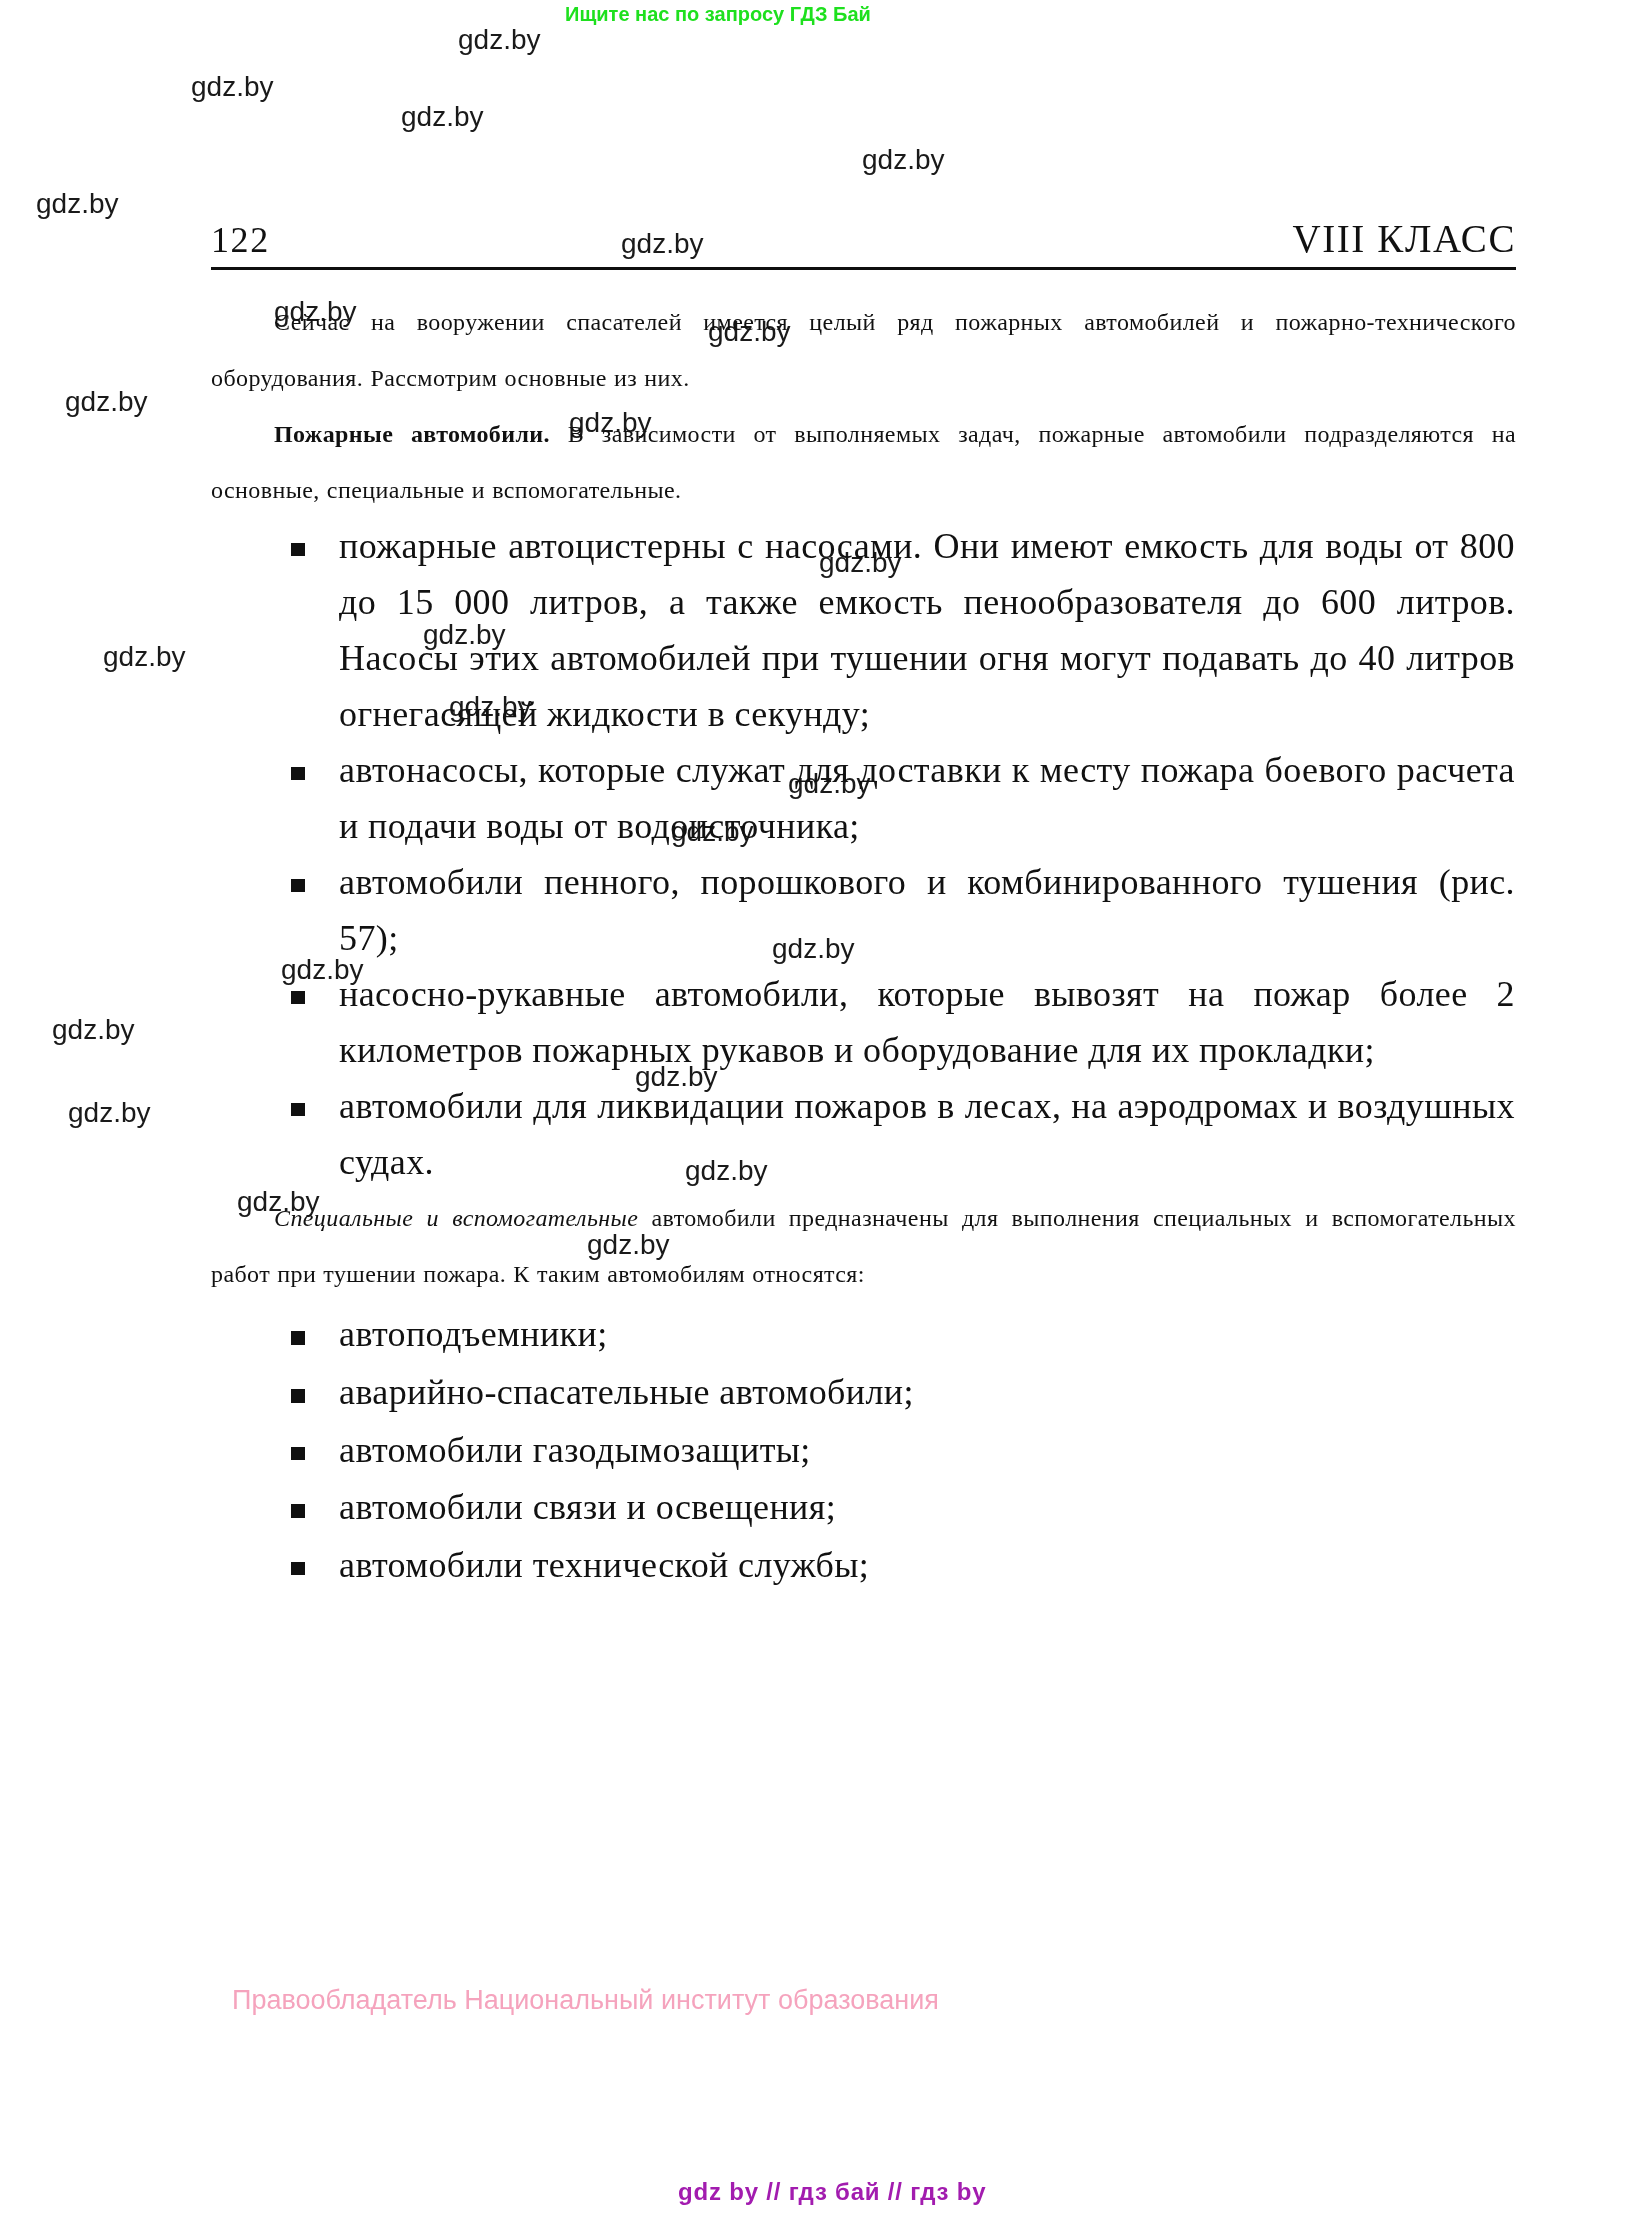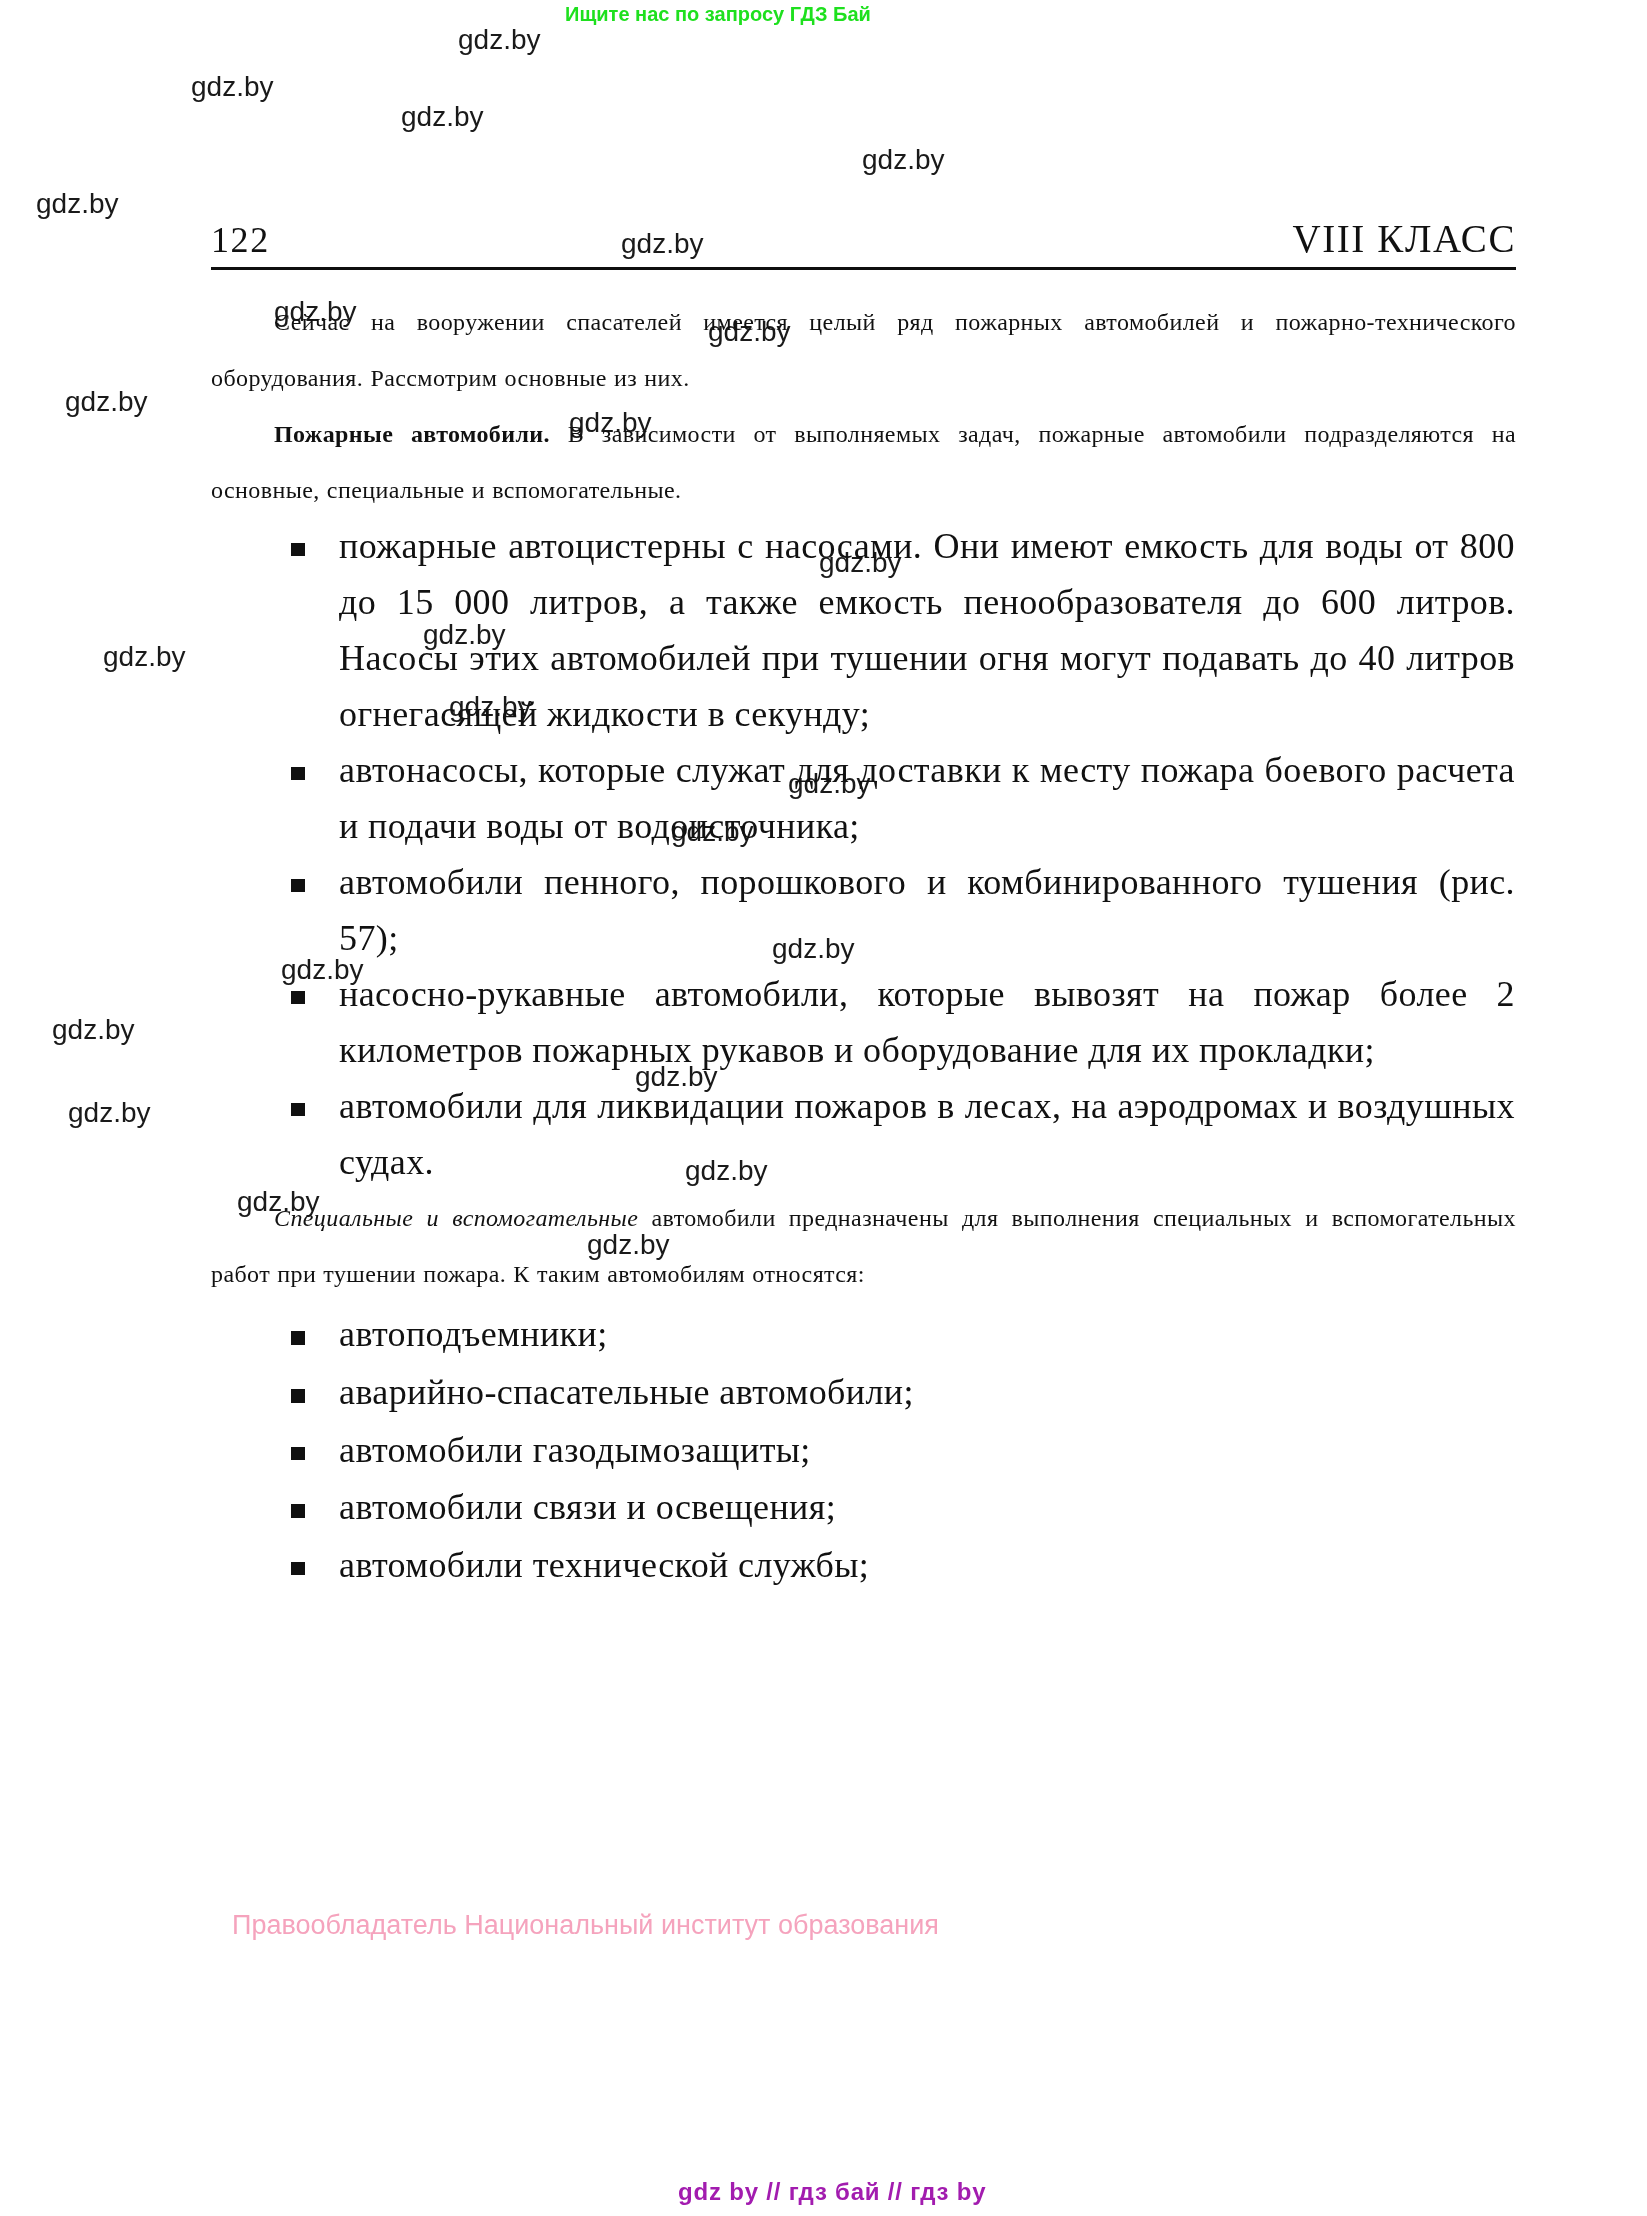--- a/index.html
+++ b/index.html
@@ -157,21 +157,21 @@
   <div class="wm" style="left:671px; top:816px;">gdz.by</div>
   <div class="wm" style="left:772px; top:933px;">gdz.by</div>
   <div class="wm" style="left:281px; top:954px;">gdz.by</div>
   <div class="wm" style="left:52px;  top:1014px;">gdz.by</div>
   <div class="wm" style="left:635px; top:1061px;">gdz.by</div>
   <div class="wm" style="left:68px;  top:1097px;">gdz.by</div>
   <div class="wm" style="left:685px; top:1155px;">gdz.by</div>
   <div class="wm" style="left:237px; top:1186px;">gdz.by</div>
   <div class="wm" style="left:587px; top:1229px;">gdz.by</div>
 
-  <div class="wm-pink" style="left:232px; top:1910px;">Правообладатель Национальный институт образования</div>
+  <div class="wm-pink" style="left:232px; top:1985px;">Правообладатель Национальный институт образования</div>
 
   <div class="wm-blue" style="left:678px; top:2178px;">gdz by  //  гдз бай  //  гдз by</div>
 
   <div class="content">
 
     <div class="runhead">
       <span class="folio">122</span>
       <span class="grade">VIII КЛАСС</span>
     </div>
     <div class="rule"></div>

